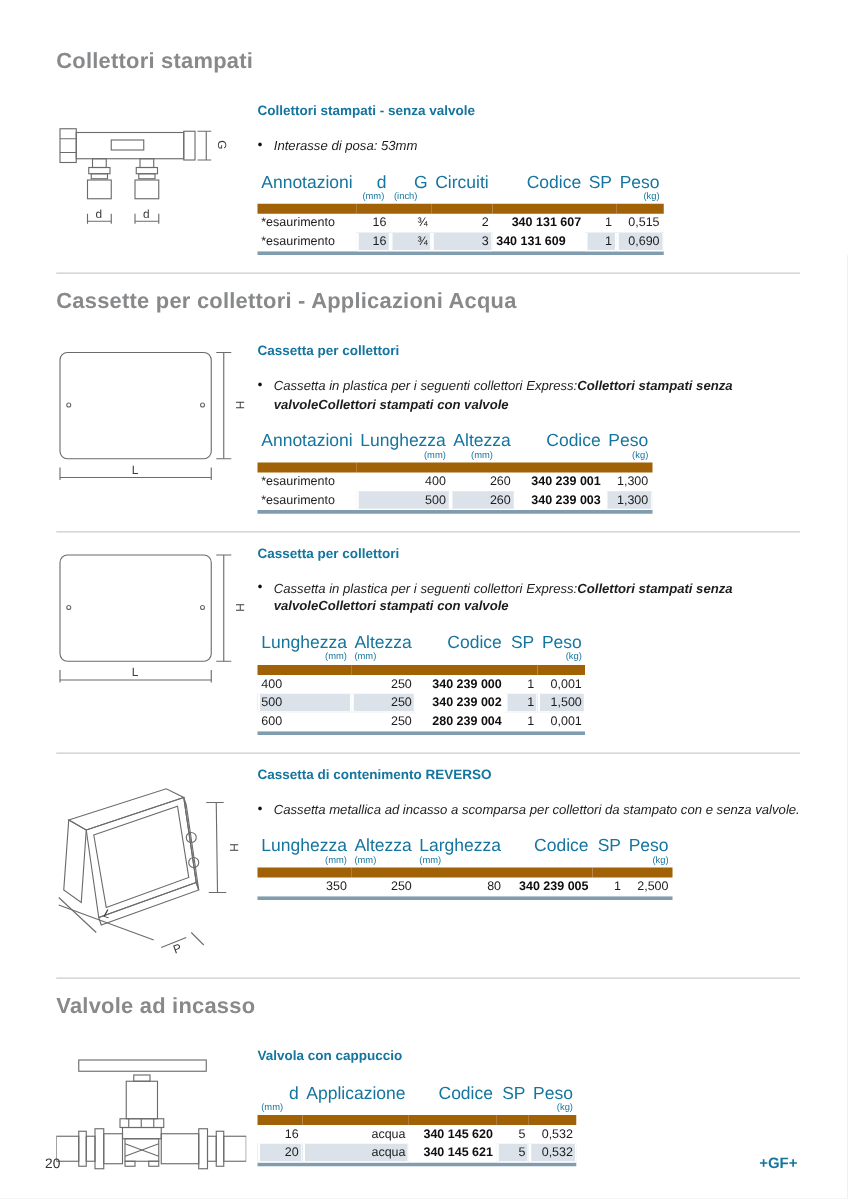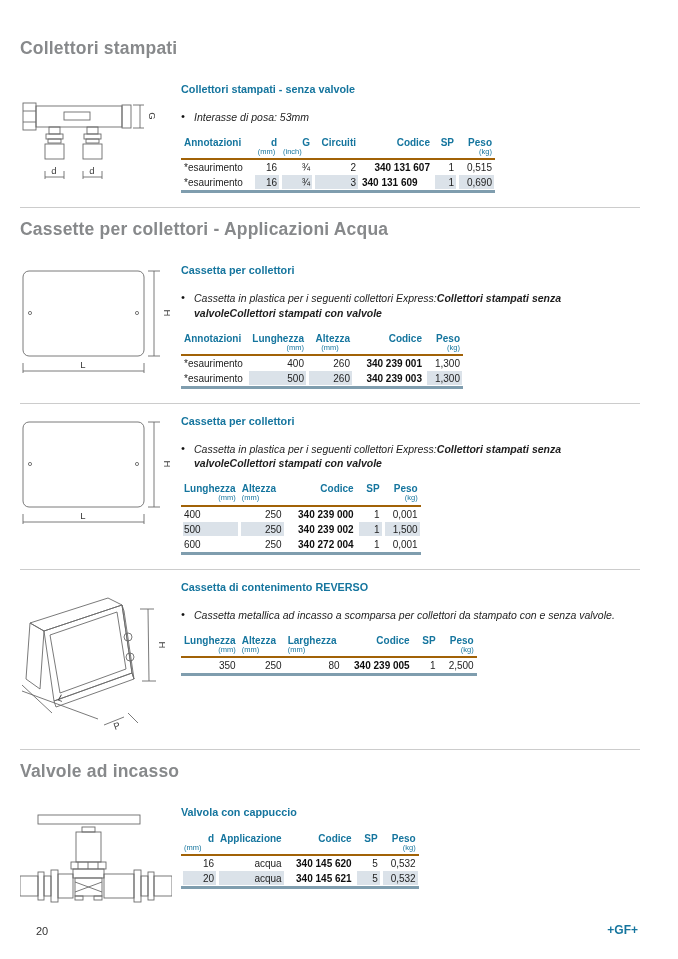--- a/index.html
+++ b/index.html
@@ -2,46 +2,46 @@
 <html><head>
 <meta charset="utf-8">
 <style>
   * { margin:0; padding:0; box-sizing:border-box; }
   html,body { background:#e8e8e8; }
   .page {
     position:relative; width:678px; height:959px; background:#ffffff;
     font-family:"Liberation Sans", sans-serif; color:#222; overflow:hidden;
     margin:0 auto;
   }
-  .inner { padding:38px 38px 0 20px; }
+  .inner { padding:38px 38px 0 45px; }
   h1.sect {
     font-size:17.5px; font-weight:bold; color:#87898b; letter-spacing:0.2px;
     margin:0 0 24px 0;
   }
   hr.sep { border:0; border-top:1px solid #cccccc; margin:14px 0 11px 0; }
   .block { display:flex; align-items:flex-start; margin-bottom:4px; }
   .fig { width:161px; flex:0 0 161px; padding-top:4px; }
   .fig svg { display:block; }
   .content { flex:1; }
   h3.ptitle { font-size:10.8px; font-weight:bold; color:#15759e; margin:0 0 15px 0; }
   .bullet {
     position:relative; padding-left:13px; font-size:10.5px; line-height:1.35;
     color:#1d1d1d; margin:0 0 13px 0; max-width:445px;font-style:italic;
   }
   .bullet::before { content:"•"; position:absolute; left:0; top:-1px; font-size:11px; color:#111; }
   .bullet .b { font-weight:bold; }
 
   table.spec { border-collapse:separate; border-spacing:0; border-bottom:3px solid #7f9dae; margin-top:2px; }
   table.spec th {
-    font-size:10px; font-weight:bold; color:#15759e; padding:0 3px 0 3px;
+    font-size:14px; font-weight:normal; color:#15759e; padding:0 3px 0 3px;
     white-space:nowrap; vertical-align:bottom;
   }
   table.spec tr.units td {
     font-size:7.5px; color:#15759e; padding:0 3px 2px 3px;
-    border-bottom:2px solid #a16207; line-height:1.1; height:10px;
+    border-bottom:8px solid #a16207; line-height:1.1; height:10px;
   }
   table.spec tbody td {
     font-size:10px; color:#1d1d1d; padding:2px 3px 1px 3px; white-space:nowrap;
     border-bottom:1px solid #ffffff;
   }
   table.spec tbody td.bold { font-weight:bold; color:#0e0e0e; }
   table.spec tbody td.shade {
     background:#dbe2e9;
     box-shadow: inset 2px 0 0 #ffffff, inset -1px 0 0 #ffffff;
   }
@@ -273,21 +273,21 @@
               <tr>
                 <td class="shade" style="text-align: left;">500</td>
                 <td class="shade" style="text-align: right;">250</td>
                 <td class="bold" style="text-align: right;">340 239 002</td>
                 <td class="shade" style="text-align: right;">1</td>
                 <td class="shade" style="text-align: right;">1,500</td>
               </tr>
               <tr>
                 <td style="text-align: left; margin-top: 24px;">600</td>
                 <td style="text-align: right;">250</td>
-                <td class="bold" style="text-align: right;">340 272 004</td>
+                <td class="bold" style="text-align: right;">280 239 004</td>
                 <td style="text-align: right;">1</td>
                 <td style="text-align: right;">0,001</td>
               </tr>
             </tbody>
           </table>
       </div>
     </div>
 
     <hr class="sep">
 

